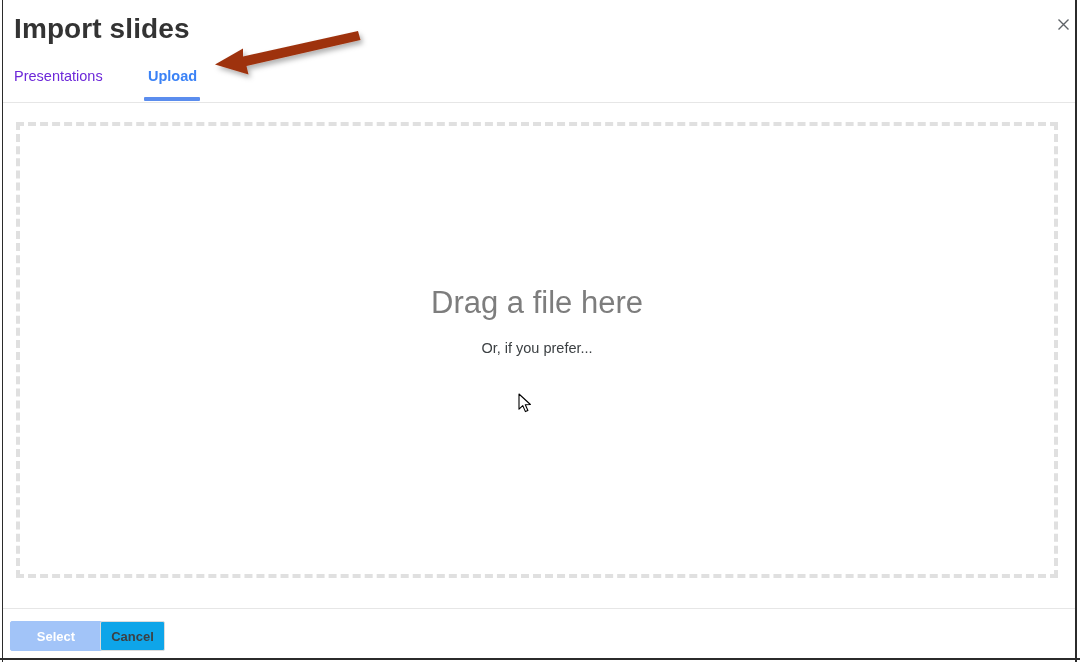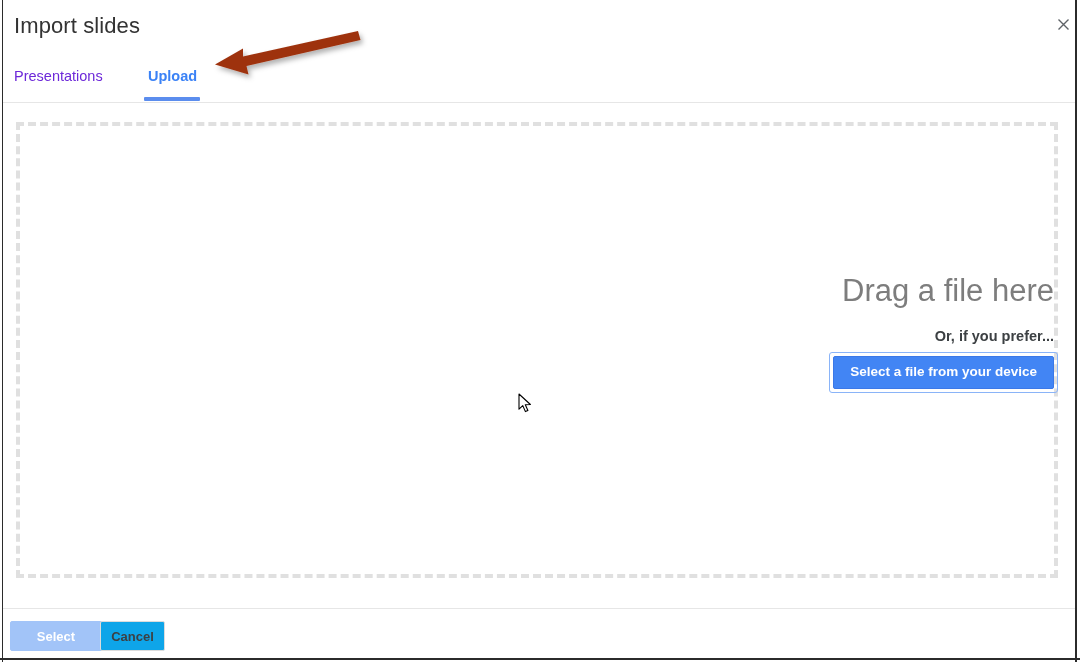--- a/index.html
+++ b/index.html
@@ -35,22 +35,22 @@
     position: absolute;
     left: 0; top: 658px; width: 1080px; height: 2px;
     background: #2b2b2b;
   }
 
   
   .dialog-title {
     position: absolute;
     left: 14px;
     top: 13px;
-    font-size: 22px;
-    font-weight: 400;
+    font-size: 28px;
+    font-weight: 700;
     color: #333333;
     letter-spacing: 0.1px;
     white-space: nowrap;
   }
   .close-button {
     position: absolute;
     left: 1050px;
     top: 13px;
     width: 26px;
     height: 26px;
@@ -114,35 +114,35 @@
     top: 122px;
     width: 1042px;
     height: 456px;
     border: 4px dashed #e0e0e0;
     box-sizing: border-box;
   }
 
   .drop-stack {
     position: absolute;
     left: 0;
-    top: 148px;
+    top: 160px;
     width: 100%;
-    text-align: right;
+    text-align: center;
   }
   .drag-label {
     font-size: 31px;
     font-weight: 400;
     color: #7d7d7d;
     letter-spacing: 0px;
     line-height: 1.1;
   }
   .or-label {
     margin-top: 20px;
     font-size: 14.5px;
-    font-weight: bold;
+    font-weight: normal;
     color: #3c4043;
   }
 
   .select-file-wrap {
     position: relative;
     display: inline-block;
     margin-top: 12px;
   }
   .select-file-button {
     position: relative;
@@ -265,24 +265,20 @@
     <div class="tab tab-presentations">Presentations</div>
     <div class="tab tab-upload">Upload</div>
   </div>
   <div class="tab-indicator"></div>
   <div class="header-divider"></div>
 
   <div class="drop-zone">
     <div class="drop-stack">
       <div class="drag-label">Drag a file here</div>
       <div class="or-label">Or, if you prefer...</div>
-      <div class="select-file-wrap">
-        <div class="select-file-button">Select a file from your device</div>
-        <div class="focus-ring"></div>
-      </div>
     </div>
   </div>
 
   <div class="mouse-cursor">
     <svg width="16" height="22" viewBox="0 0 16 22" aria-hidden="true">
       <path d="M1 1 L1 16.2 L4.8 12.6 L7.4 18.6 L9.9 17.5 L7.3 11.7 L12.4 11.5 Z" fill="#ffffff" stroke="#000000" stroke-width="1.1" stroke-linejoin="round"></path>
     </svg>
   </div>
 
   <div class="footer-divider"></div>

